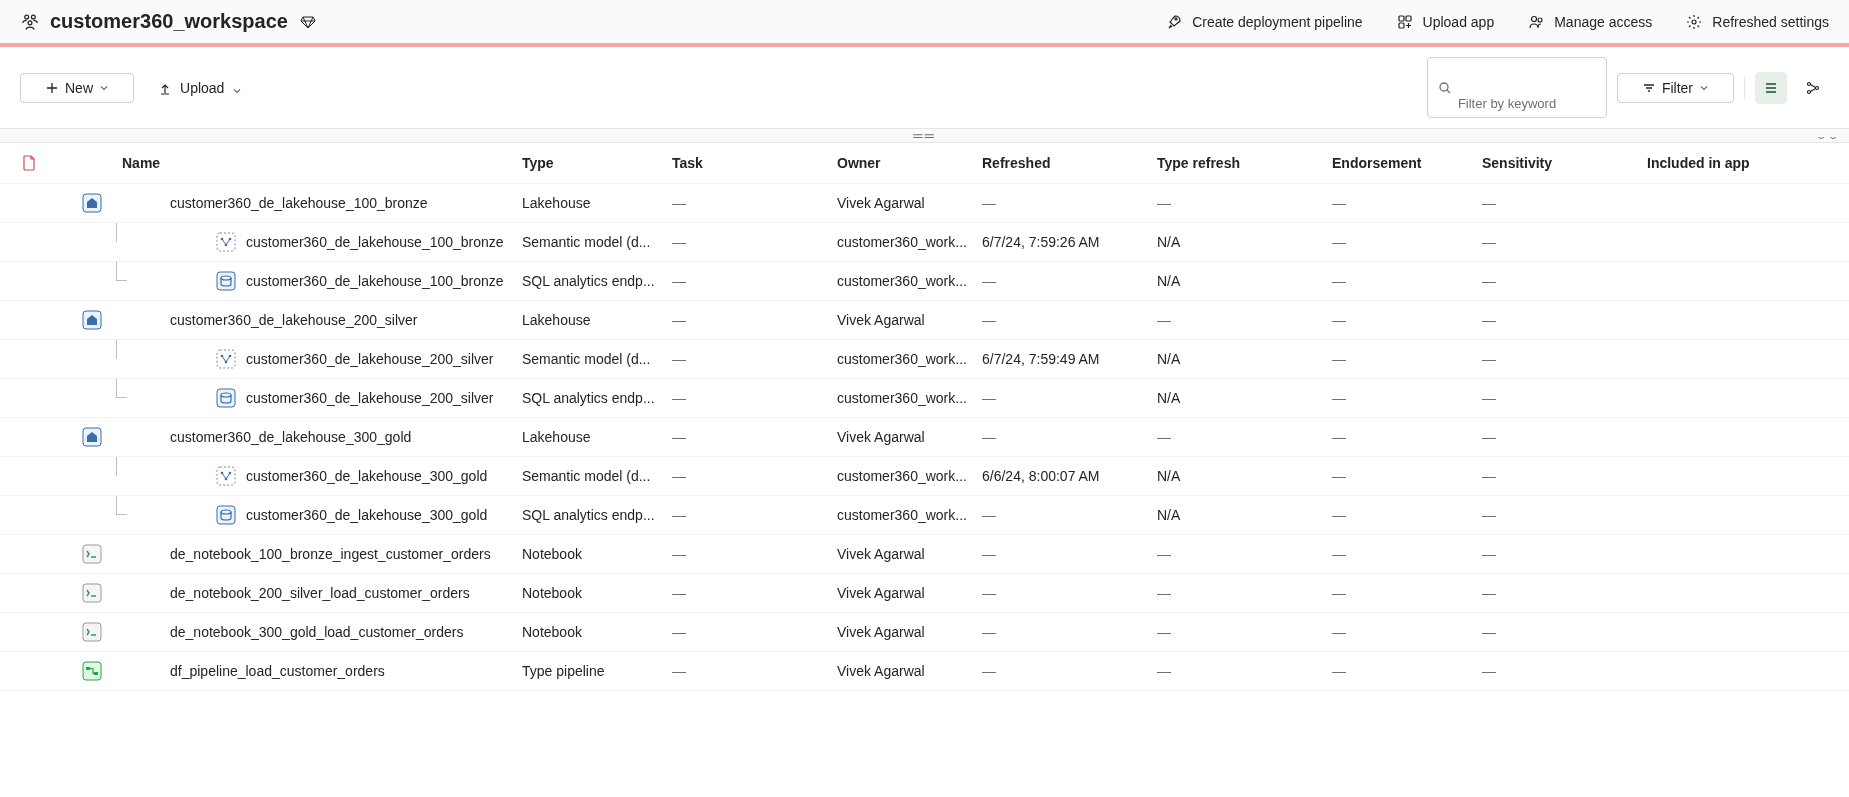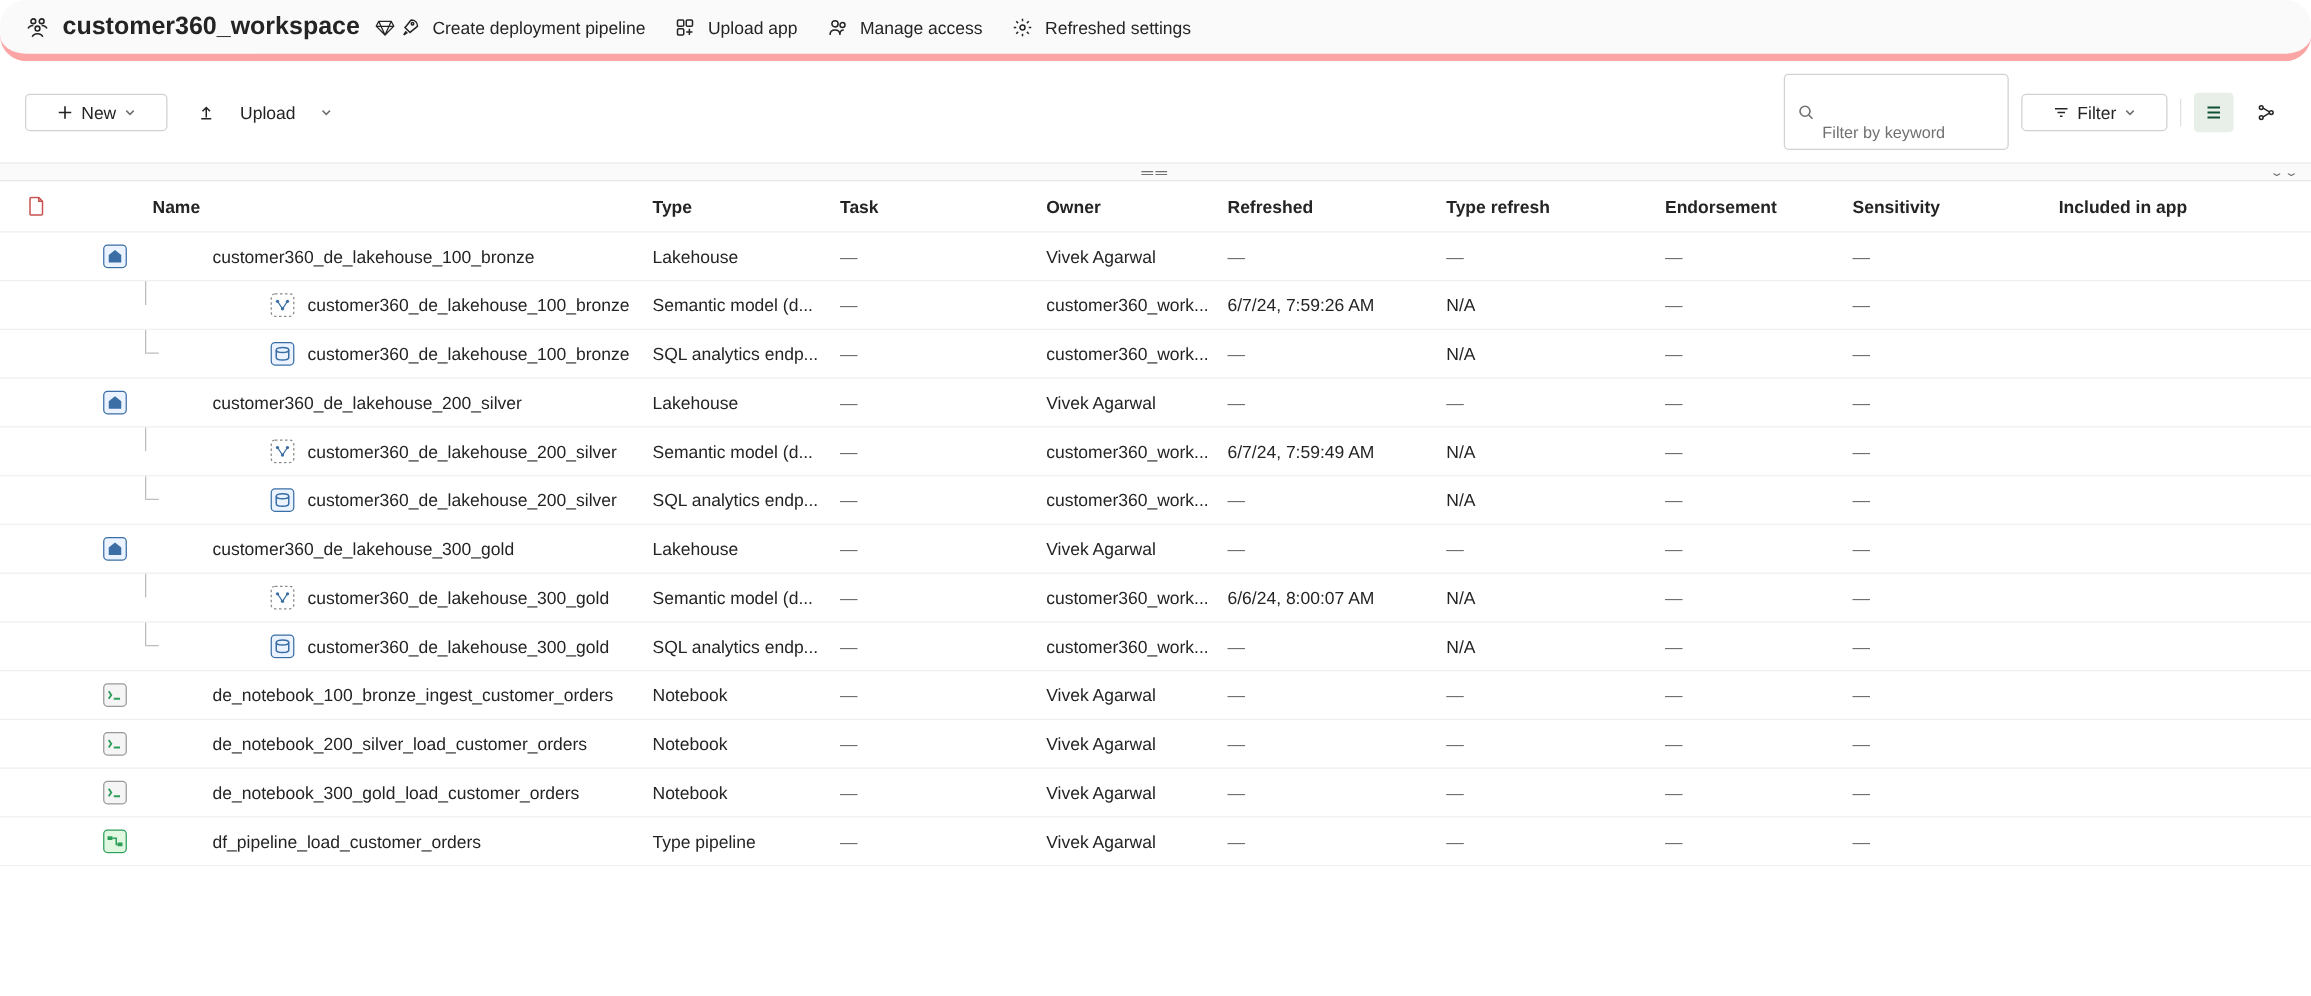--- a/index.html
+++ b/index.html
@@ -5,38 +5,38 @@
     * { box-sizing: border-box; margin: 0; padding: 0; }
     body {
       font-family: "Segoe UI", -apple-system, BlinkMacSystemFont, sans-serif;
       font-size: 14px;
       color: #242424;
       background: #fff;
     }
     .header {
       display: flex;
       align-items: center;
+      justify-content: space-between;
       padding: 10px 20px;
-      border-bottom: 6px solid #fca5a5;
+      border-bottom: 4px solid #fca5a5;
       background: #fafafa;
-      border-radius: 21px;
     }
     .header-left {
       display: flex;
       align-items: center;
       gap: 10px;
     }
     .workspace-title {
       font-size: 20px;
       font-weight: 600;
     }
     .header-actions {
       display: flex;
       align-items: center;
-      gap: 22px;
+      gap: 32px;
     }
     .header-action {
       display: flex;
       align-items: center;
       gap: 8px;
       font-size: 14px;
       cursor: pointer;
       color: #242424;
     }
     .toolbar {
@@ -63,22 +63,22 @@
       border: 1px solid #d1d1d1;
       border-radius: 4px;
       padding: 6px 24px;
       background: #fff;
       cursor: pointer;
       font-size: 14px;
       color: #242424;
     }
     .btn-plain {
       display: flex;
-      align-items: center;
-      gap: 20px;
+      align-items: flex-end;
+      gap: 8px;
       cursor: pointer;
       font-size: 14px;
       color: #242424;
     }
     .search-box {
       display: flex;
       align-items: center;
       gap: 6px;
       border: 1px solid #d1d1d1;
       border-radius: 4px;

